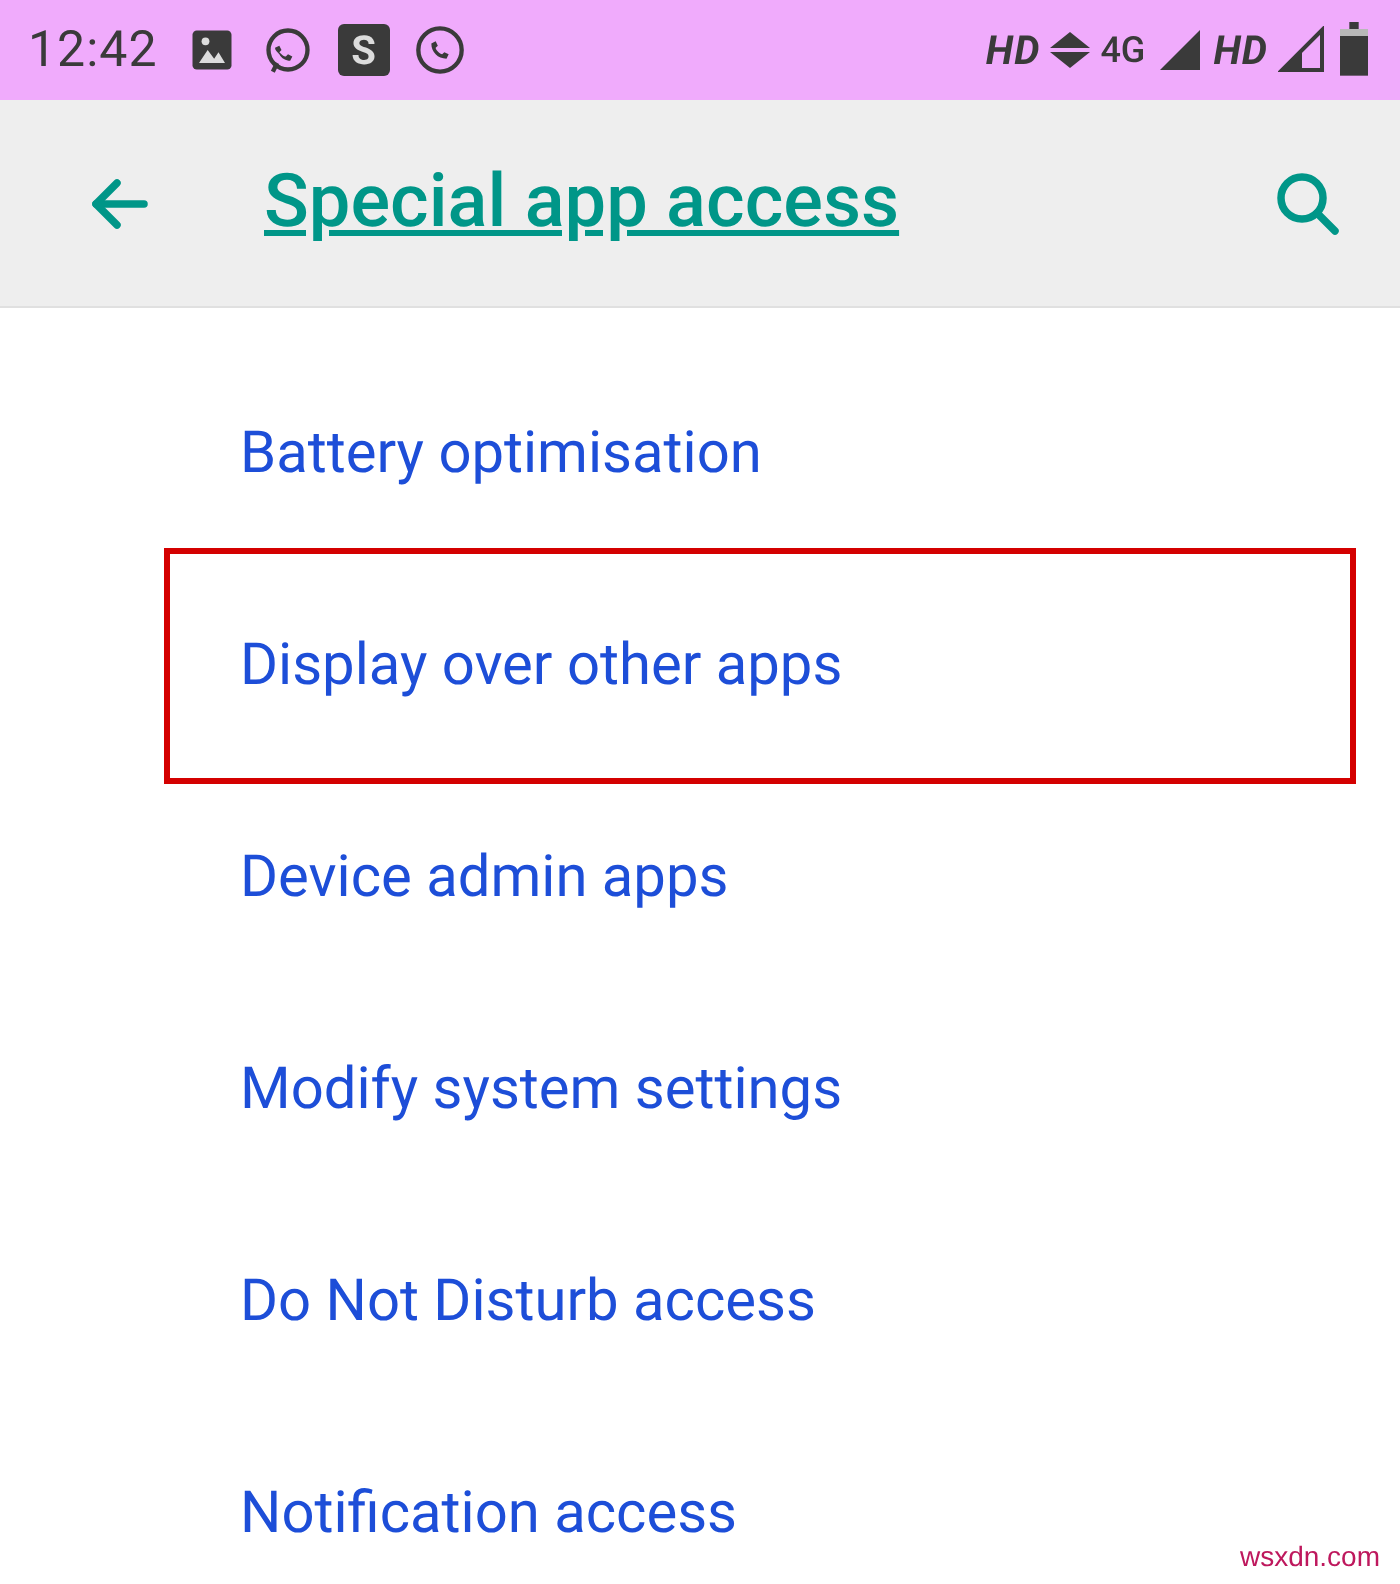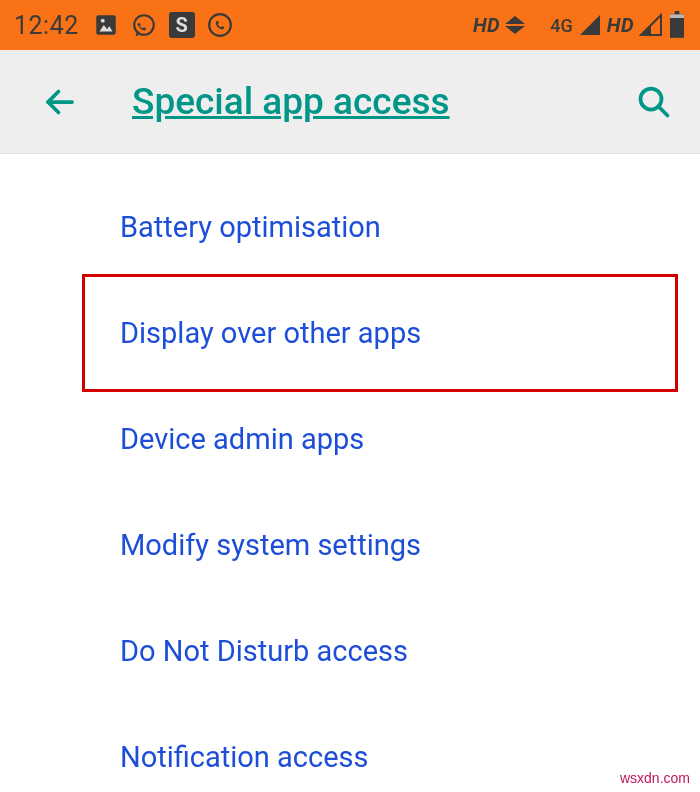--- a/index.html
+++ b/index.html
@@ -6,21 +6,21 @@
     body {
       width: 700px;
       height: 792px;
       font-family: Roboto, -apple-system, "Segoe UI", sans-serif;
       background: #ffffff;
       position: relative;
       overflow: hidden;
     }
     .status-bar {
       height: 50px;
-      background: #f97316;
+      background: #f0abfc;
       display: flex;
       align-items: center;
       justify-content: space-between;
       padding: 0 14px 0 14px;
       color: #3a3a3a;
     }
     .status-left {
       display: flex;
       align-items: center;
       gap: 14px;
@@ -137,21 +137,21 @@
         </svg>
     </div>
   </div>
   <div class="status-right">
     <span class="hd-label">HD</span>
 
     <span style="display:flex;flex-direction:column;gap:2px;align-items:center;">
       <span class="tri" style="border-bottom:8px solid #3a3a3a;"></span>
       <span class="tri" style="border-top:8px solid #3a3a3a;"></span>
     </span>
-    <span style="font-size:18px;font-weight:500;margin-left:20px;">4G</span>
+    <span style="font-size:18px;font-weight:500;">4G</span>
 
     <svg width="24" height="24" viewBox="0 0 24 24">
         <path d="M2 22 L22 22 L22 2 Z" fill="#3a3a3a"></path>
       </svg>
     <span class="hd-label">HD</span>
 
     <svg width="24" height="24" viewBox="0 0 24 24">
         <path d="M2 22 L22 22 L22 2 Z" fill="none" stroke="#3a3a3a" stroke-width="2"></path>
         <path d="M2 22 L12 22 L12 12 Z" fill="#3a3a3a"></path>
       </svg>

